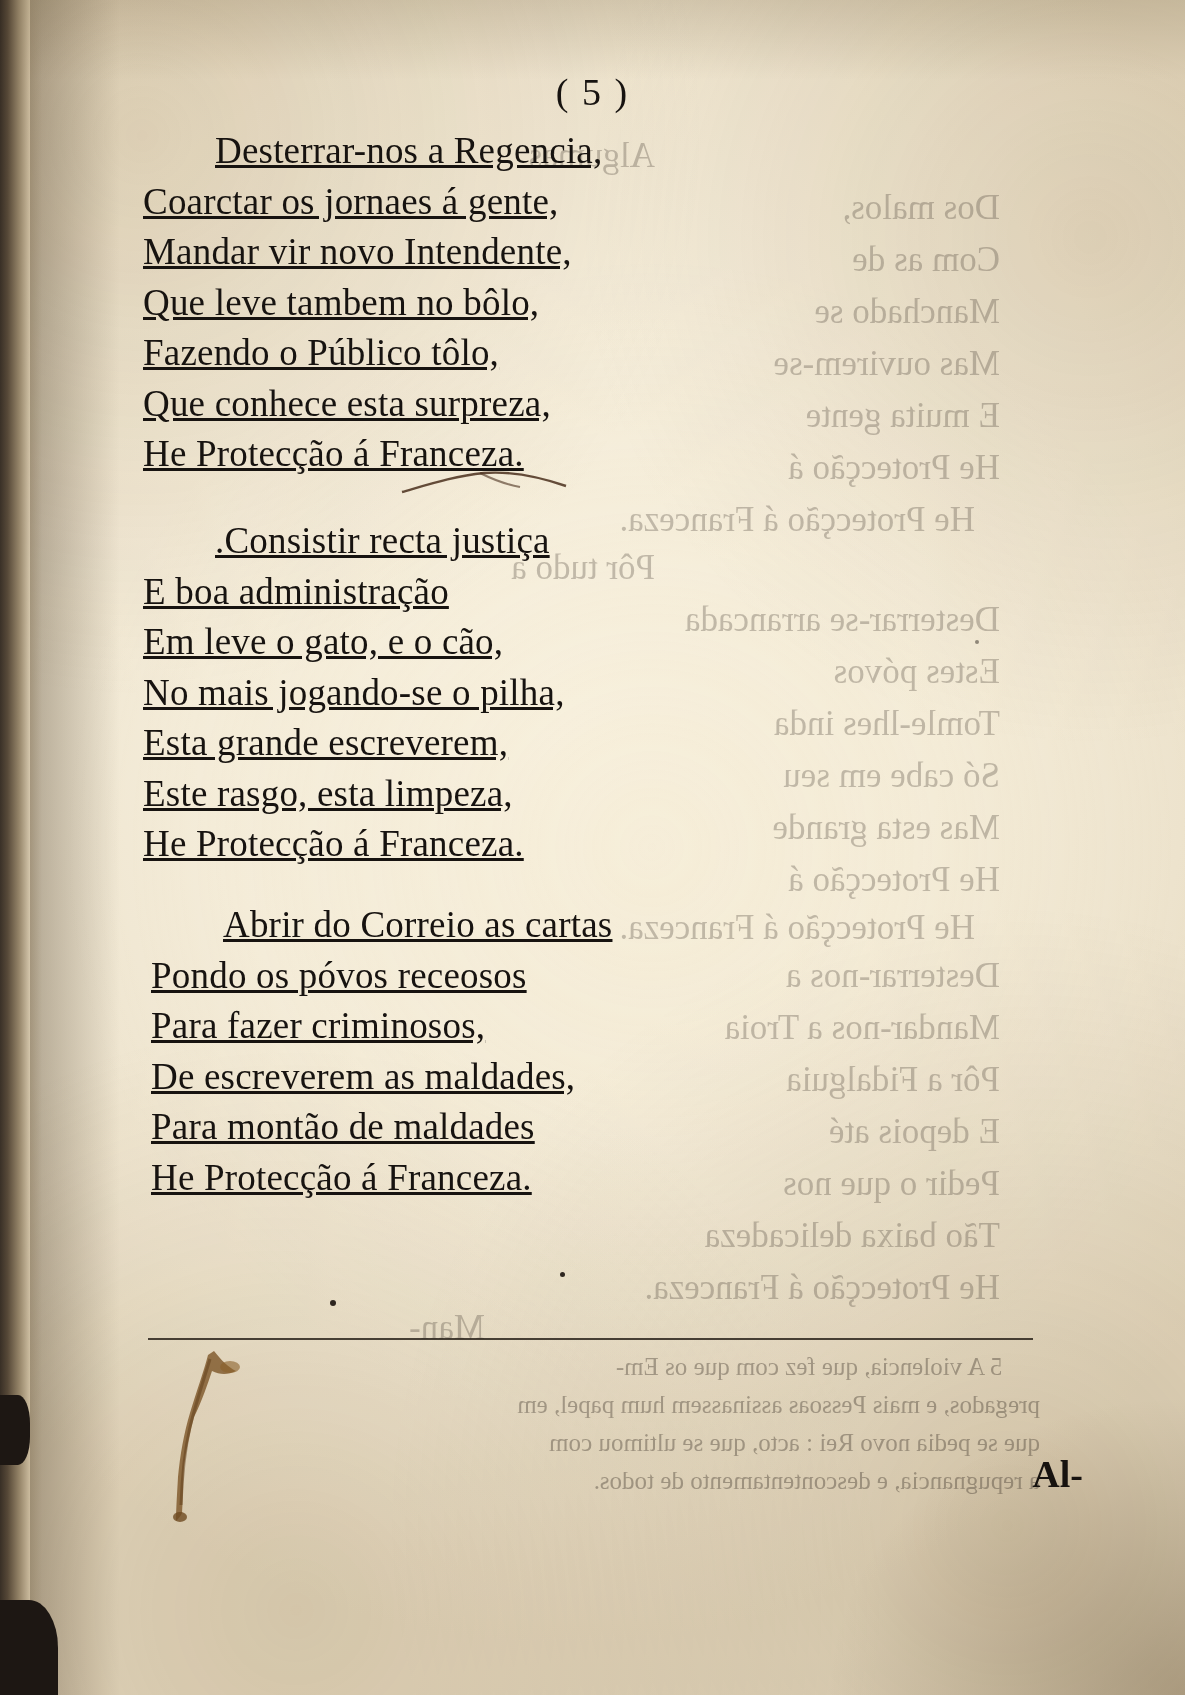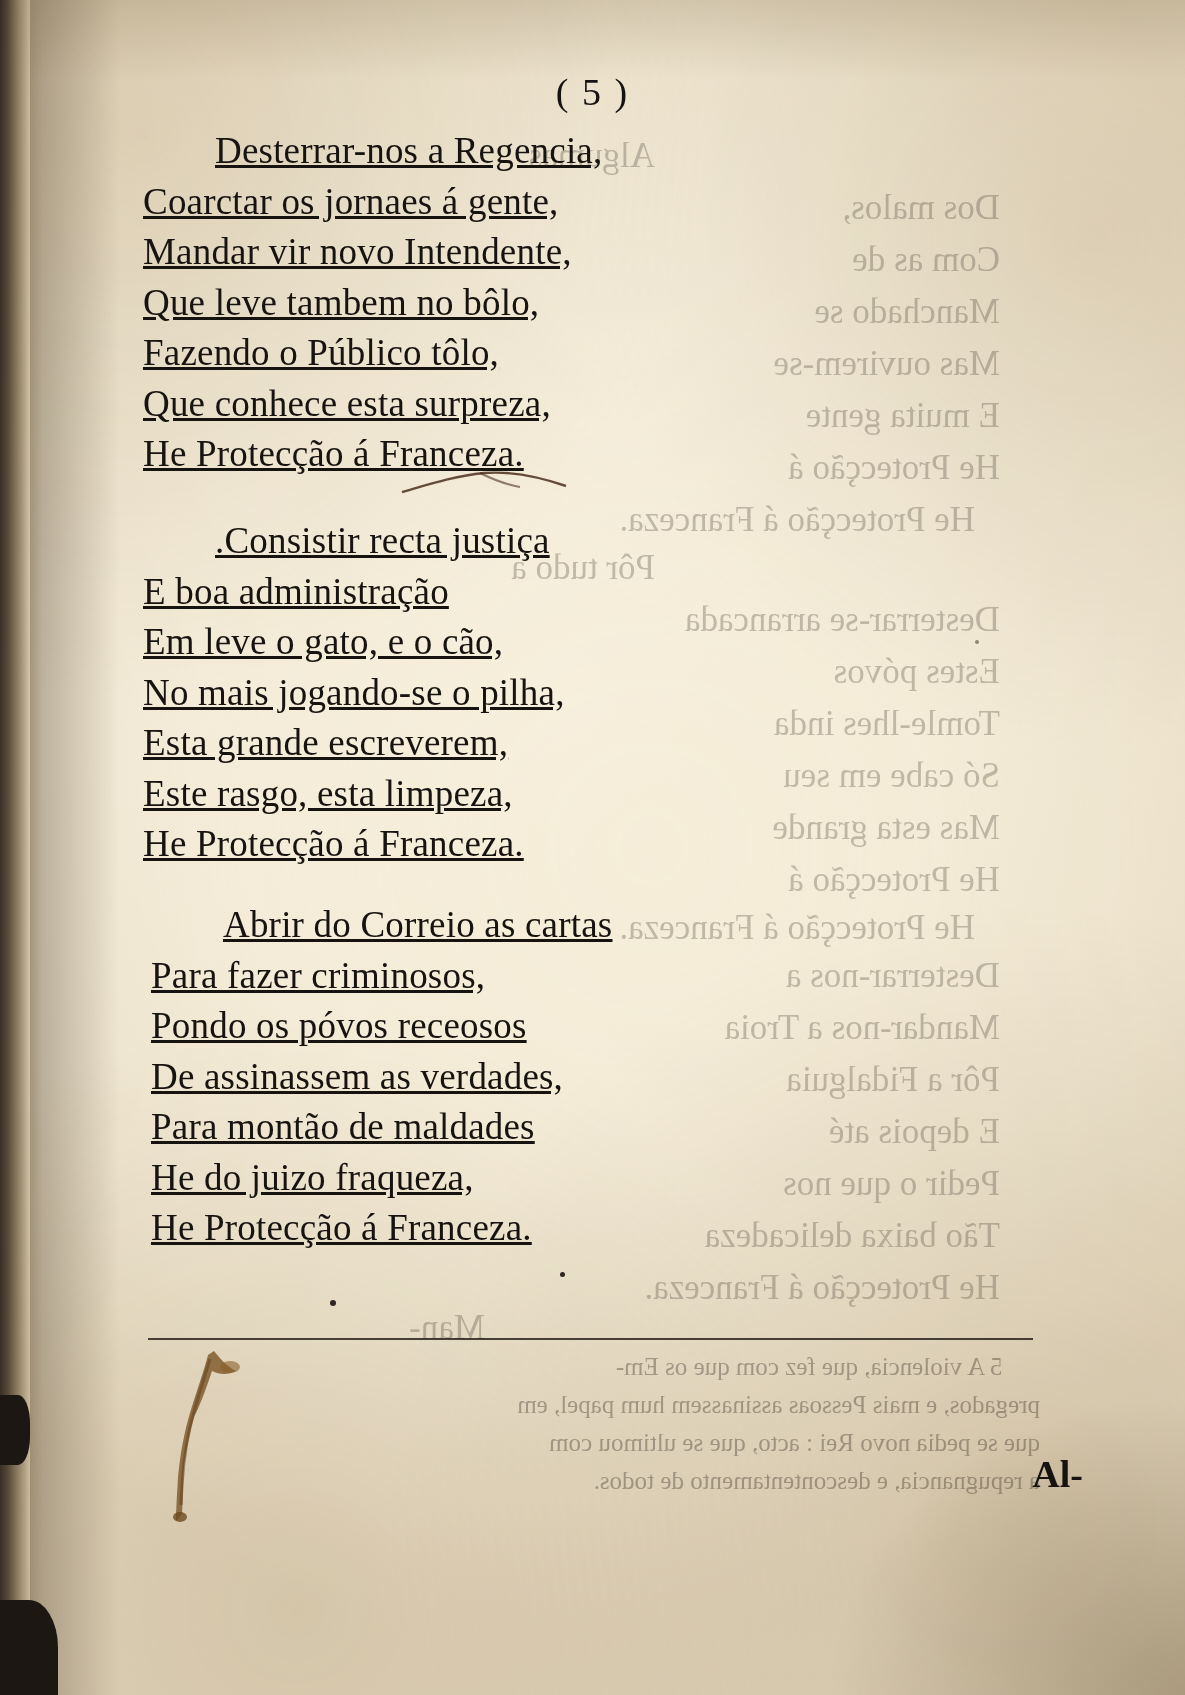--- a/index.html
+++ b/index.html
@@ -249,25 +249,24 @@
         <div class="line indent">.Consistir recta justiça</div>
         <div class="line">E boa administração</div>
         <div class="line">Em leve o gato, e o cão,</div>
         <div class="line">No mais jogando-se o pilha,</div>
         <div class="line">Esta grande escreverem,</div>
         <div class="line">Este rasgo, esta limpeza,</div>
         <div class="line">He Protecção á Franceza.</div>
       </div>
     <div class="stanza" id="stanza-3">
         <div class="line indent">Abrir do Correio as cartas</div>
+        <div class="line">Pondo os póvos receosos</div>
         <div class="line">Para fazer criminosos,</div>
-        <div class="line">Pondo os póvos receosos</div>
-        <div class="line">De assinassem as verdades,</div>
+        <div class="line">De escreverem as maldades,</div>
         <div class="line">Para montão de maldades</div>
-        <div class="line">He do juizo fraqueza,</div>
         <div class="line">He Protecção á Franceza.</div>
       </div>
 
     <svg class="squiggle" viewBox="0 0 170 26">
       <path d="M2 22 C 30 14, 55 6, 84 3 C 110 1, 140 7, 166 16" fill="none" stroke="#4a2f1c" stroke-width="2.4" opacity="0.85"></path>
       <path d="M80 3 C 92 9, 104 14, 120 17" fill="none" stroke="#4a2f1c" stroke-width="2" opacity="0.6"></path>
     </svg>
 
     <div class="rule"></div>
 

